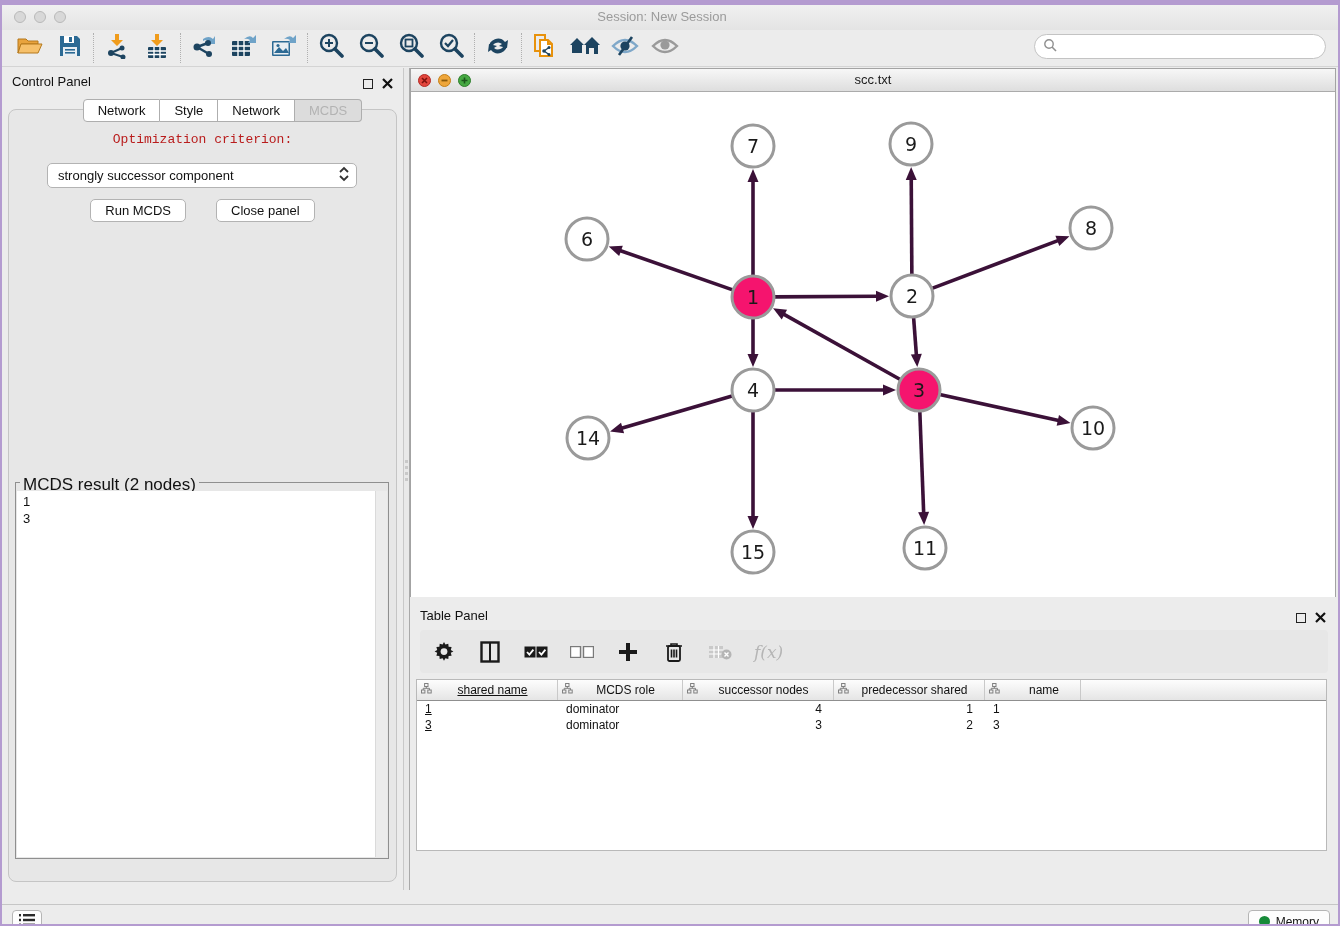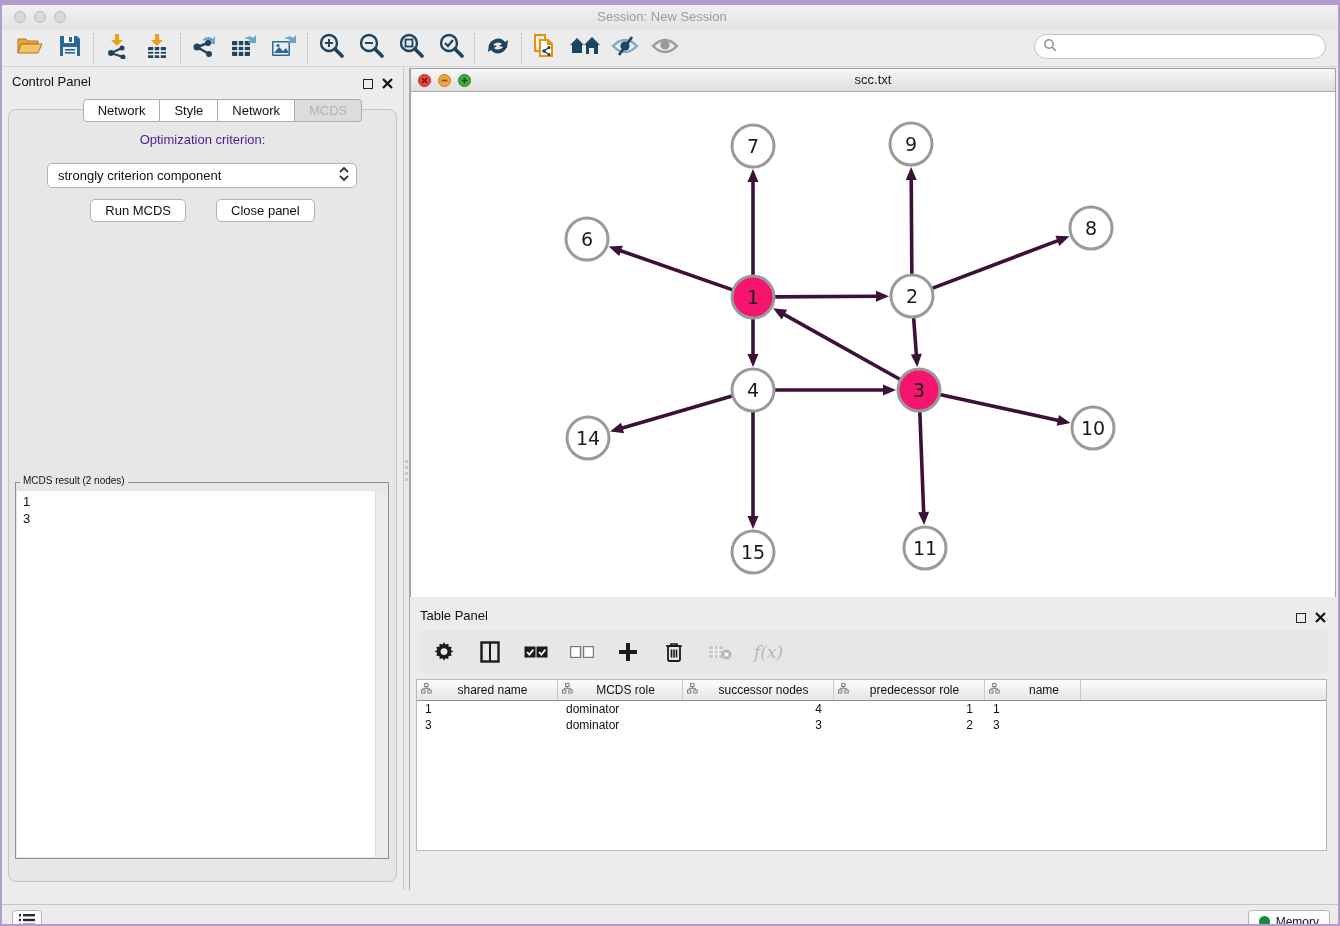--- a/index.html
+++ b/index.html
@@ -31,32 +31,32 @@
   .panel-head .ptitle { position:absolute; left:10px; top:6px; font-size:13px; color:#111; }
   .panel-head .picons { position:absolute; right:10px; top:7px; display:flex; gap:9px; align-items:center; }
   .float-sq { width:10px; height:10px; border:1.6px solid #222; }
   .tabstrip { position:absolute; left:0; right:0; top:31px; display:flex; justify-content:center; z-index:2;padding-left:40px; }
   .ctab { font-size:13px; padding:3px 14px; background:#fff; border:1px solid #aeaeae; border-left:none; color:#111; }
   .ctab:first-child { border-left:1px solid #aeaeae; border-radius:4px 0 0 4px; }
   .ctab:last-child { border-radius:0 4px 4px 0; }
   .ctab.disabled-sel { background:#dcdcdc; color:#b3b3b3; }
   .cp-box { position:absolute; left:6px; right:6px; top:41px; bottom:8px;
             background:#e7e7e7; border:1px solid #c5c5c5; border-radius:8px; }
-  .opt-label { text-align:center; margin-top:22px; font-size:13px; color:#4c1d95; }
+  .opt-label { text-align:center; margin-top:22px; font-size:13px; color:#b91c1c;font-family:Liberation Mono, monospace; }
   .dropdown { position:absolute; left:38px; width:310px; top:53px; height:25px; background:#fff;
               border:1px solid #b3b3b3; border-radius:5px; display:flex; align-items:center;
               padding:0 6px 0 10px; font-size:13px; color:#111; }
   .dropdown .dd-label { flex:1; }
   .btnrow { position:absolute; left:0; right:0; top:89px; display:flex; justify-content:center; gap:30px; }
   .pbtn { background:#fff; border:1px solid #b3b3b3; border-radius:5px; font-size:13px;
           color:#111; padding:3px 14px; height:23px; font-family:"Liberation Sans",sans-serif; }
   .result-fs { position:absolute; left:6px; width:374px; top:372px; height:377px;
                border:1px solid #8f8f8f; }
   .result-legend { position:absolute; left:4px; top:-8px; background:#e7e7e7; padding:0 3px;
-                   font-size:10px; color:#111; }
+                   font-size:17px; color:#111; }
   .result-white { position:absolute; inset:8px 1px 1px 1px; background:#fff; padding:2px 0 0 6px;
                   font-size:13px; color:#111; line-height:17px; }
   .result-scroll { position:absolute; top:8px; bottom:1px; right:1px; width:12px;
                    background:#ececec; border-left:1px solid #dadada; }
 
   
   .vsplit { position:absolute; left:401px; top:63px; width:7px; bottom:34px; background:#e9e9e9;
             border-left:1px solid #c9c9c9; border-right:1px solid #a9a9a9; }
   .vgrip { position:absolute; left:1px; top:392px; width:3px; height:22px;
            background:repeating-linear-gradient(#c9c9c9 0 3px, transparent 3px 6px); }
@@ -84,21 +84,21 @@
   .fx { font-family:"DejaVu Serif",serif; font-style:italic; font-size:17px; color:#b5b5b5; }
   .grid-table { position:absolute; left:6px; right:9px; top:77px; height:172px;
                 background:#fff; border:1px solid #b9b9b9; overflow:hidden; }
   .thead-row { display:flex; height:21px; background:linear-gradient(#fdfdfd,#e5e5e5);
                border-bottom:1px solid #8f8f8f; }
   .th-cell { display:flex; align-items:center; font-size:12px; color:#111;
              border-right:1px solid #c9c9c9; padding:0 4px; position:relative; }
   .th-cell .th-label { flex:1; text-align:center; }
   .tbody .t-row { display:flex; height:16px; align-items:center; }
   .t-cell { font-size:12px; color:#111; padding:0 8px; overflow:hidden; white-space:nowrap; }
-  .col0 { width:141px; } .col1 { width:125px; } .col2 { width:151px; }
+  .col0 { width:141px;text-decoration:underline; } .col1 { width:125px; } .col2 { width:151px; }
   .col3 { width:151px; } .col4 { width:96px;gap:12px; }
   .t-cell.col2, .t-cell.col3 { text-align:right; padding-right:12px; }
   .tp-tabs { position:absolute; left:0; right:0; top:260px; display:flex; justify-content:center; }
   .tp-tab { font-size:13px; font-weight:bold; padding:3px 12px; background:#fff;
             border:1px solid #b3b3b3; border-left:none; color:#1a1a1a; }
   .tp-tab:first-child { border-left:1px solid #b3b3b3; border-radius:4px 0 0 4px; }
   .tp-tab:last-child { border-radius:0 4px 4px 0; }
   .tp-tab.disabled-sel { background:#d5d5d5; color:#b0b0b0; }
 
   
@@ -319,21 +319,21 @@
     </div>
     <div class="tabstrip">
       <div class="ctab">Network</div>
       <div class="ctab">Style</div>
       <div class="ctab">Network</div>
       <div class="ctab disabled-sel">MCDS</div>
     </div>
     <div class="cp-box">
       <div class="opt-label">Optimization criterion:</div>
       <div class="dropdown">
-        <span class="dd-label">strongly criterion component</span>
+        <span class="dd-label">strongly successor component</span>
         <span>
           <svg width="12" height="16" viewBox="0 0 12 16">
               <path d="M2 6 L6 2 L10 6 M2 10 L6 14 L10 10" fill="none" stroke="#333" stroke-width="1.8"></path>
             </svg>
         </span>
       </div>
       <div class="btnrow">
         <button class="pbtn">Run MCDS</button>
         <button class="pbtn">Close panel</button>
       </div>
@@ -521,21 +521,21 @@
               </svg></span>
             <span class="th-label">successor nodes</span>
           </div>
           <div class="th-cell col3">
             <span><svg width="11" height="11" viewBox="0 0 11 11">
                 <rect x="3.6" y="0.5" width="3.4" height="3" fill="none" stroke="#808080"></rect>
                 <rect x="0.5" y="7" width="3.4" height="3" fill="none" stroke="#808080"></rect>
                 <rect x="6.8" y="7" width="3.4" height="3" fill="none" stroke="#808080"></rect>
                 <path d="M5.3 3.5 V5.3 M2.2 7 V5.3 H8.5 V7" fill="none" stroke="#808080"></path>
               </svg></span>
-            <span class="th-label">predecessor role</span>
+            <span class="th-label">predecessor shared</span>
           </div>
           <div class="th-cell col4">
             <span><svg width="11" height="11" viewBox="0 0 11 11">
                 <rect x="3.6" y="0.5" width="3.4" height="3" fill="none" stroke="#808080"></rect>
                 <rect x="0.5" y="7" width="3.4" height="3" fill="none" stroke="#808080"></rect>
                 <rect x="6.8" y="7" width="3.4" height="3" fill="none" stroke="#808080"></rect>
                 <path d="M5.3 3.5 V5.3 M2.2 7 V5.3 H8.5 V7" fill="none" stroke="#808080"></path>
               </svg></span>
             <span class="th-label">name</span>
           </div>

